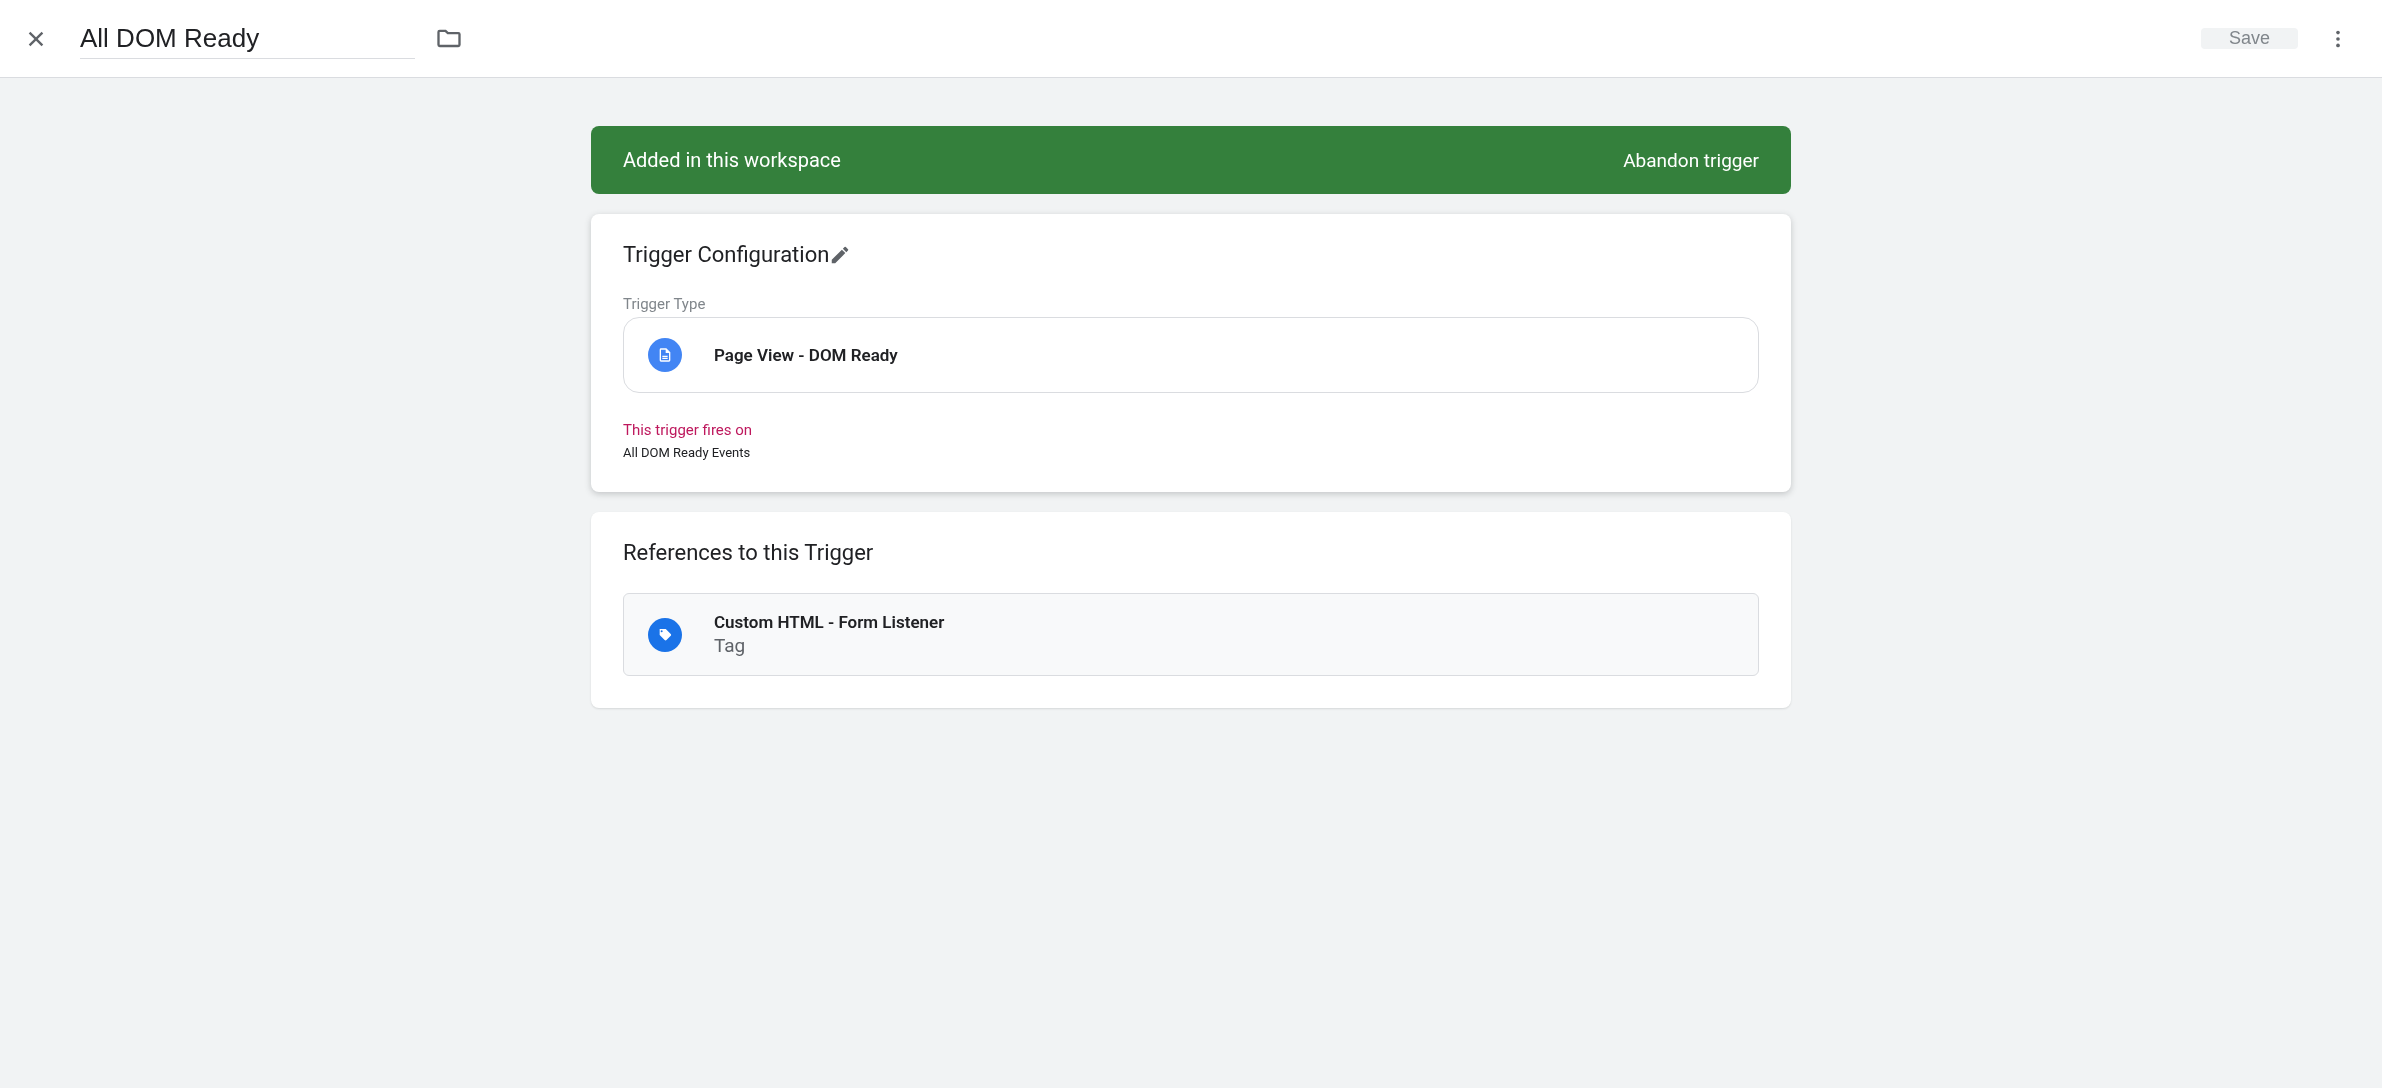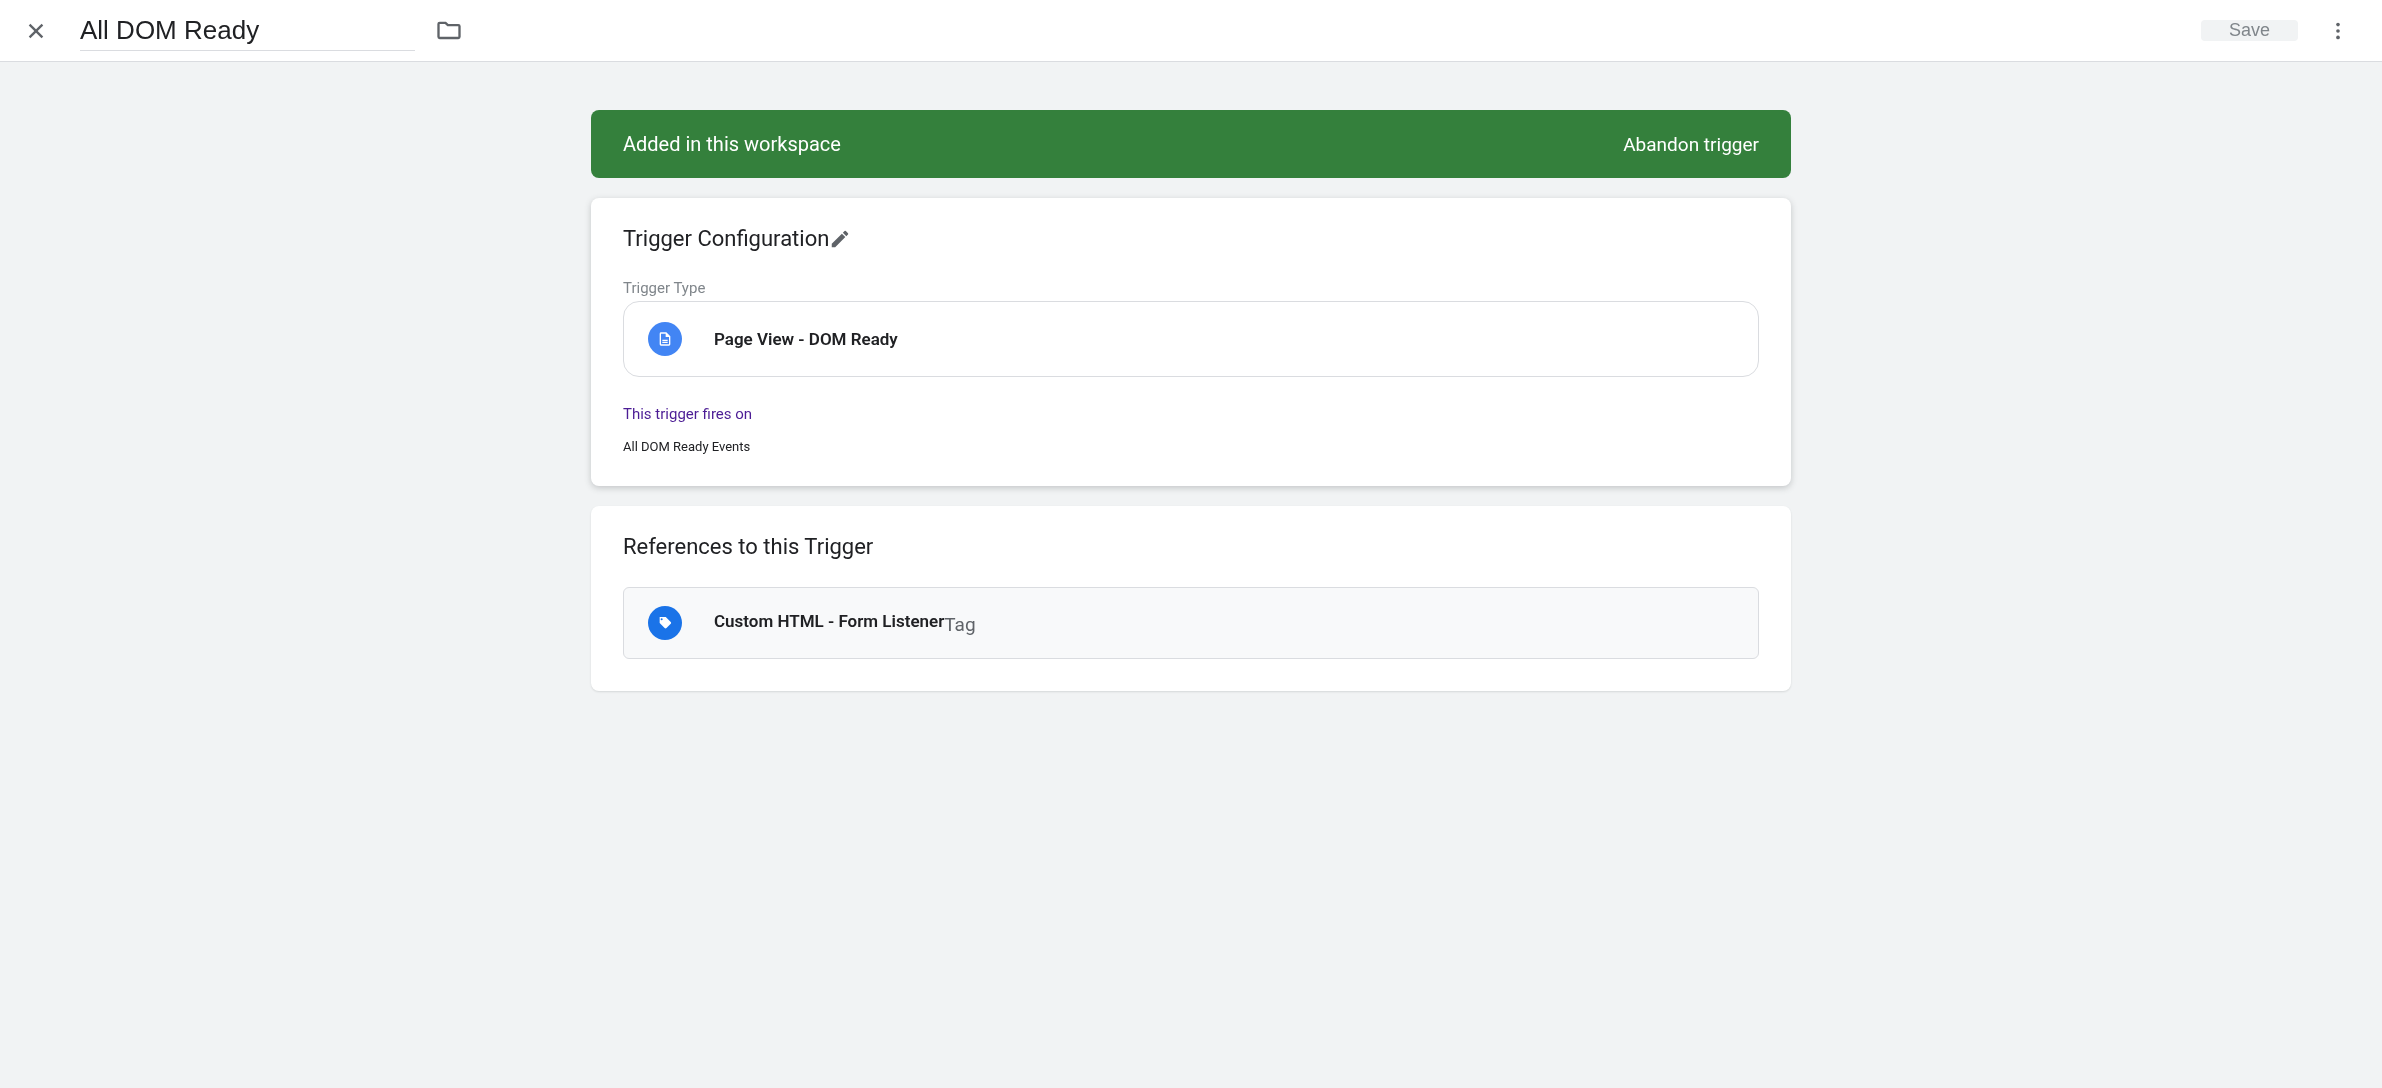--- a/index.html
+++ b/index.html
@@ -10,21 +10,21 @@
     body {
       font-family: 'Google Sans', Roboto, Arial, sans-serif;
       background: #f1f3f4;
       color: #202124;
     }
     .header {
       background: #fff;
       display: flex;
       align-items: center;
       padding: 0 24px;
-      height: 62px;
+      height: 78px;
       border-bottom: 1px solid #dadce0;
     }
     .close-btn {
       width: 24px;
       height: 24px;
       cursor: pointer;
       display: flex;
       align-items: center;
       justify-content: center;
       color: #5f6368;
@@ -141,22 +141,22 @@
       margin-right: 32px;
       color: #fff;
     }
     .type-name {
       font-size: 17px;
       font-weight: 600;
       color: #202124;
     }
     .fires-on-label {
       font-size: 15px;
-      color: #4c1d95;
-      margin-bottom: 16px;
+      color: #be185d;
+      margin-bottom: 6px;
     }
     .fires-on-value {
       font-size: 13px;
       color: #202124;
     }
     .ref-box {
       border: 1px solid #dadce0;
       border-radius: 6px;
       padding: 18px 24px;
       display: flex;
@@ -170,21 +170,21 @@
       border-radius: 50%;
       background: #1a73e8;
       display: flex;
       align-items: center;
       justify-content: center;
       margin-right: 32px;
       color: #fff;
     }
     .ref-text {
       display: flex;
-      flex-direction: row;
+      flex-direction: column;
     }
     .ref-name {
       font-size: 17px;
       font-weight: 600;
       color: #202124;
     }
     .ref-type {
       font-size: 19px;
       color: #5f6368;
       margin-top: 2px;

